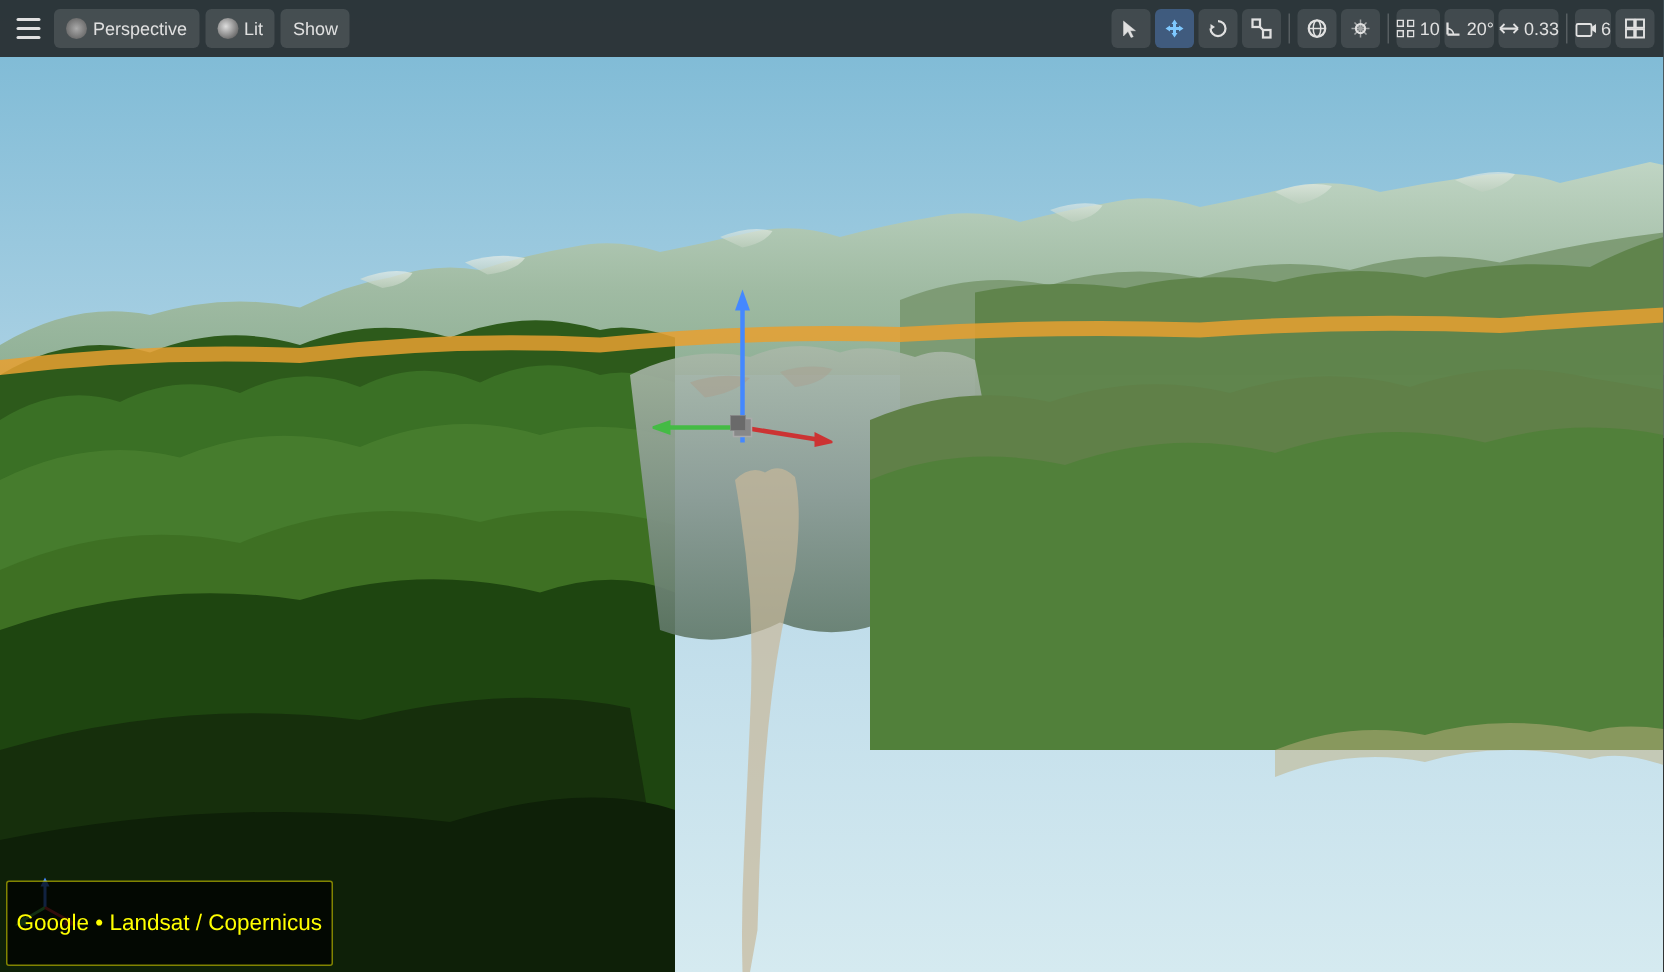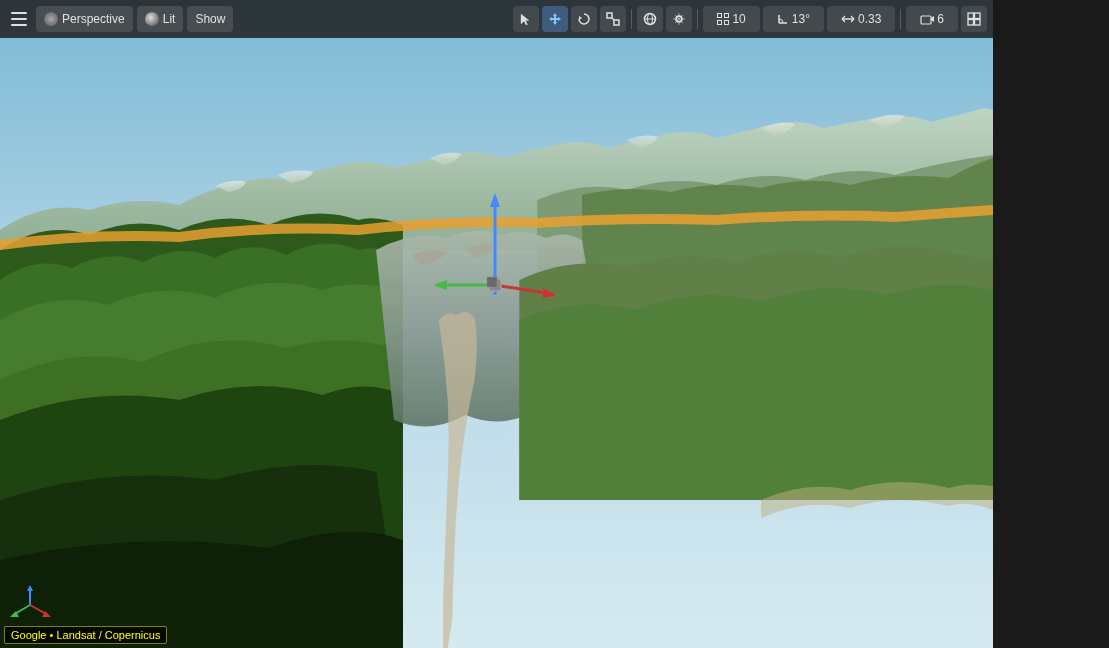--- a/index.html
+++ b/index.html
@@ -6,21 +6,21 @@
     body {
       width: 1109px;
       height: 648px;
       overflow: hidden;
       background: #1a1a1a;
       font-family: -apple-system, BlinkMacSystemFont, 'Segoe UI', sans-serif;
     }
 
     #viewport {
       position: relative;
-      width: 993px;
+      width: 1109px;
       height: 648px;
       overflow: hidden;
     }
 
     
     #sky {
       position: absolute;
       top: 0; left: 0; right: 0;
       height: 45%;
       background: linear-gradient(to bottom, #a8d4e8 0%, #c8e8f5 40%, #dff0f8 70%, #e8f4f0 100%);
@@ -104,21 +104,21 @@
 
     .value-btn {
       display: flex;
       align-items: center;
       gap: 3px;
       background: rgba(255,255,255,0.1);
       border: none;
       border-radius: 4px;
       color: #e0e0e0;
       font-size: 12px;
-      padding: 3px 14px;
+      padding: 3px 0;
       cursor: pointer;
       height: 26px;
       justify-content: center;
     }
 
     .hamburger-btn {
       width: 26px;
       height: 26px;
       display: flex;
       flex-direction: column;
@@ -138,22 +138,22 @@
       border-radius: 1px;
     }
 
     
     #attribution {
       position: absolute;
       bottom: 4px;
       left: 4px;
       background: rgba(0, 0, 0, 0.75);
       color: #ffff00;
-      font-size: 11px;
-      padding: 2px 6px;
+      font-size: 15px;
+      padding: 19px 6px;
       border: 1px solid rgba(255,255,0,0.5);
       border-radius: 2px;
       z-index: 100;
     }
 
     
     #gizmo {
       position: absolute;
       top: 185px;
       left: 435px;
@@ -360,21 +360,21 @@
           <rect x="7.5" y="7.5" width="4" height="4" fill="none" stroke="#e0e0e0" stroke-width="1"></rect>
         </svg>
         <span>10</span>
       </button>
 
       <button class="value-btn">
         <svg width="12" height="12" viewBox="0 0 12 12">
           <path d="M2,10 L2,2 M2,10 L10,10" fill="none" stroke="#e0e0e0" stroke-width="1.5"></path>
           <path d="M2,6 A4,4 0 0 1 6,10" fill="none" stroke="#e0e0e0" stroke-width="1"></path>
         </svg>
-        <span>13°</span>
+        <span>20°</span>
       </button>
 
       <button class="value-btn">
         <svg width="14" height="12" viewBox="0 0 14 12">
           <path d="M1,6 L13,6" stroke="#e0e0e0" stroke-width="1.5"></path>
           <path d="M1,6 L4,3 M1,6 L4,9" stroke="#e0e0e0" stroke-width="1.2"></path>
           <path d="M13,6 L10,3 M13,6 L10,9" stroke="#e0e0e0" stroke-width="1.2"></path>
         </svg>
         <span>0.33</span>
       </button>

